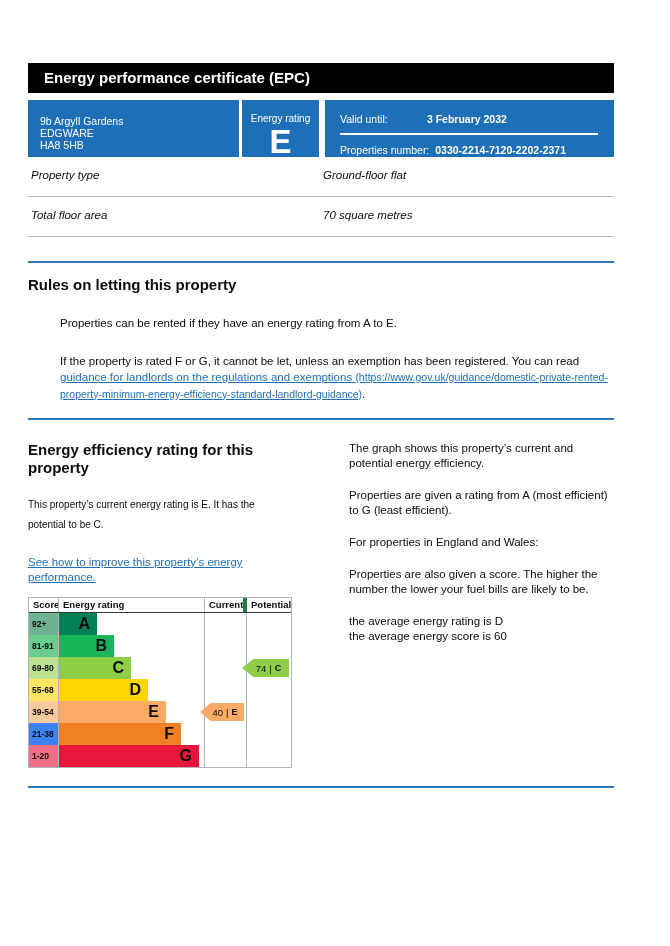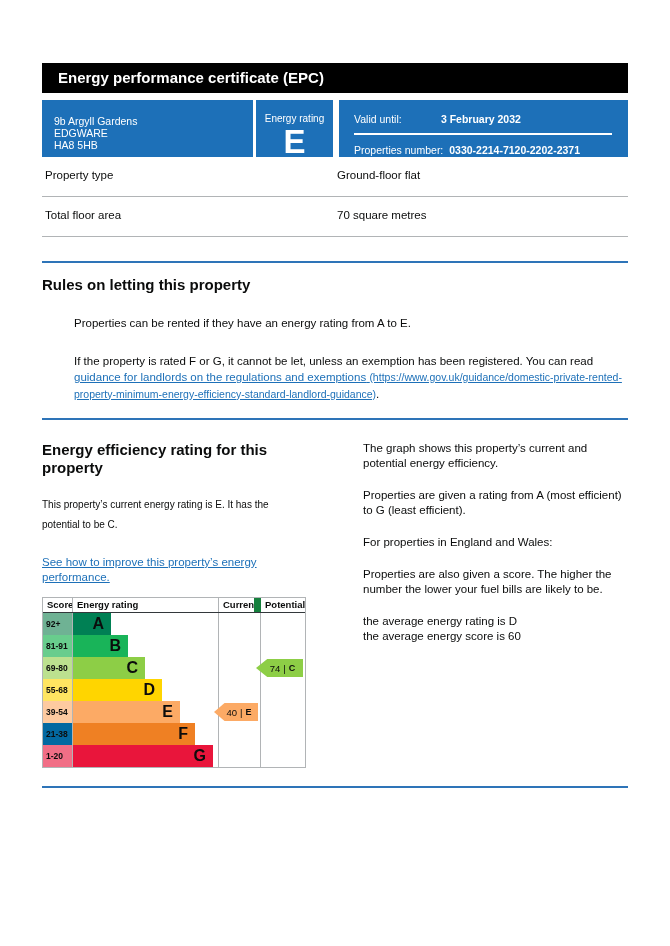--- a/index.html
+++ b/index.html
@@ -3,21 +3,21 @@
 <meta charset="utf-8">
 <style>
   * { box-sizing: border-box; margin: 0; padding: 0; }
   html, body { background: #ffffff; }
   body {
     width: 670px; height: 946px;
     font-family: "Liberation Sans", sans-serif;
     color: #0b0c0c;
     position: relative;
   }
-  .content { position: absolute; left: 42px; top: 63px; width: 586px; }
+  .content { position: absolute; left: 28px; top: 63px; width: 586px; }
 
   
   .title-bar {
     background: #000000; color: #ffffff;
     height: 30px; line-height: 30px;
     padding-left: 16px;
     font-weight: bold; font-size: 15px;
   }
 
   
@@ -27,21 +27,21 @@
   .panel-rating { width: 77px; margin-left: 3px; text-align: center; }
   .rating-label { font-size: 10px; margin-top: 13px; }
   .rating-value { font-size: 33px; font-weight: bold; line-height: 36px; }
   .panel-cert { flex: 1; margin-left: 6px; padding: 13px 16px 0 15px; font-size: 10.5px; }
   .vu-label { display: inline-block; width: 84px; }
   .vu-value { font-weight: bold; }
   .white-rule { border-top: 2px solid #ffffff; margin: 8px 0 9px; }
   .cn-value { font-weight: bold; margin-left: 3px; }
 
   
-  .detail-row { display: flex; padding: 12px 3px 15px; border-bottom: 1px solid #b1b4b6; font-size: 11.5px; }
+  .detail-row { display: flex; padding: 12px 3px 15px; border-bottom: 1px solid #b1b4b6; font-size: 11.5px; font-style: italic; }
   .detail-label { width: 292px; }
 
   
   .divider { border-top: 2px solid #2e74b8; }
   .divider-1 { margin-top: 24px; }
   .divider-2 { margin-top: 16px; }
   .divider-3 { margin-top: 18px; }
 
   h2 { font-size: 15px; line-height: 18px; margin-top: 13px; }
   .rules p { font-size: 11.5px; line-height: 16.5px; margin-top: 21px; padding-left: 32px; }
@@ -57,21 +57,21 @@
   .col-right { width: 273px; margin-left: 41px; padding-top: 21px; }
   .col-right p { font-size: 11.5px; line-height: 15px; margin: 0 0 17px; }
   .averages div { font-size: 11.5px; line-height: 15px; }
 
   
   .chart { margin-top: 12px; width: 264px; border: 1px solid #b1b4b6; background: #ffffff; }
   .chart-header { display: flex; height: 15px; line-height: 14px; font-size: 9.5px; font-weight: bold; border-bottom: 1px solid #33383b; }
   .ch { padding-left: 4px; overflow: hidden; white-space: nowrap; }
   .ch-score { width: 30px; border-right: 1px solid #b1b4b6; }
   .ch-rating { width: 146px; border-right: 1px solid #b1b4b6; }
-  .ch-current { width: 42px; border-right: 7px solid #15803d; }
+  .ch-current { width: 42px; border-right: 4px solid #15803d; }
   .ch-potential { flex: 1; }
   .chart-body { display: flex; height: 154px; }
   .col-score { width: 30px; border-right: 1px solid #b1b4b6; }
   .score-cell { height: 22px; line-height: 22px; font-size: 8.5px; font-weight: bold; padding-left: 3px; }
   .col-bars { width: 146px; border-right: 1px solid #b1b4b6; }
   .band-bar { height: 22px; line-height: 22px; font-size: 16px; font-weight: bold; text-align: right; padding-right: 7px; }
   .col-current { width: 42px; border-right: 1px solid #b1b4b6; position: relative; }
   .col-potential { flex: 1; position: relative; }
   .arrow {
     position: absolute; left: -5px; right: 2px; height: 18px;
@@ -147,21 +147,21 @@
           <div class="ch ch-current">Current</div>
           <div class="ch ch-potential">Potential</div>
         </div>
         <div class="chart-body">
           <div class="col-score">
             <div class="score-cell" style="background: rgb(111, 178, 148);">92+</div>
             <div class="score-cell" style="background: rgb(104, 205, 141);">81-91</div>
             <div class="score-cell" style="background: rgb(188, 225, 143);">69-80</div>
             <div class="score-cell" style="background: rgb(255, 229, 97);">55-68</div>
             <div class="score-cell" style="background: rgb(253, 202, 160);">39-54</div>
-            <div class="score-cell" style="background: #0369a1;">21-38</div>
+            <div class="score-cell" style="background: #3b82f6;">21-38</div>
             <div class="score-cell" style="background: rgb(241, 110, 134);">1-20</div>
           </div>
           <div class="col-bars">
             <div class="band-bar" style="width: 38px; background: rgb(0, 128, 84);">A</div>
             <div class="band-bar" style="width: 55px; background: rgb(25, 180, 89);">B</div>
             <div class="band-bar" style="width: 72px; background: rgb(141, 206, 70);">C</div>
             <div class="band-bar" style="width: 89px; background: rgb(255, 213, 0);">D</div>
             <div class="band-bar" style="width: 107px; background: rgb(252, 170, 101);">E</div>
             <div class="band-bar" style="width: 122px; background: rgb(239, 128, 35);">F</div>
             <div class="band-bar" style="width: 140px; background: rgb(233, 21, 59);">G</div>

